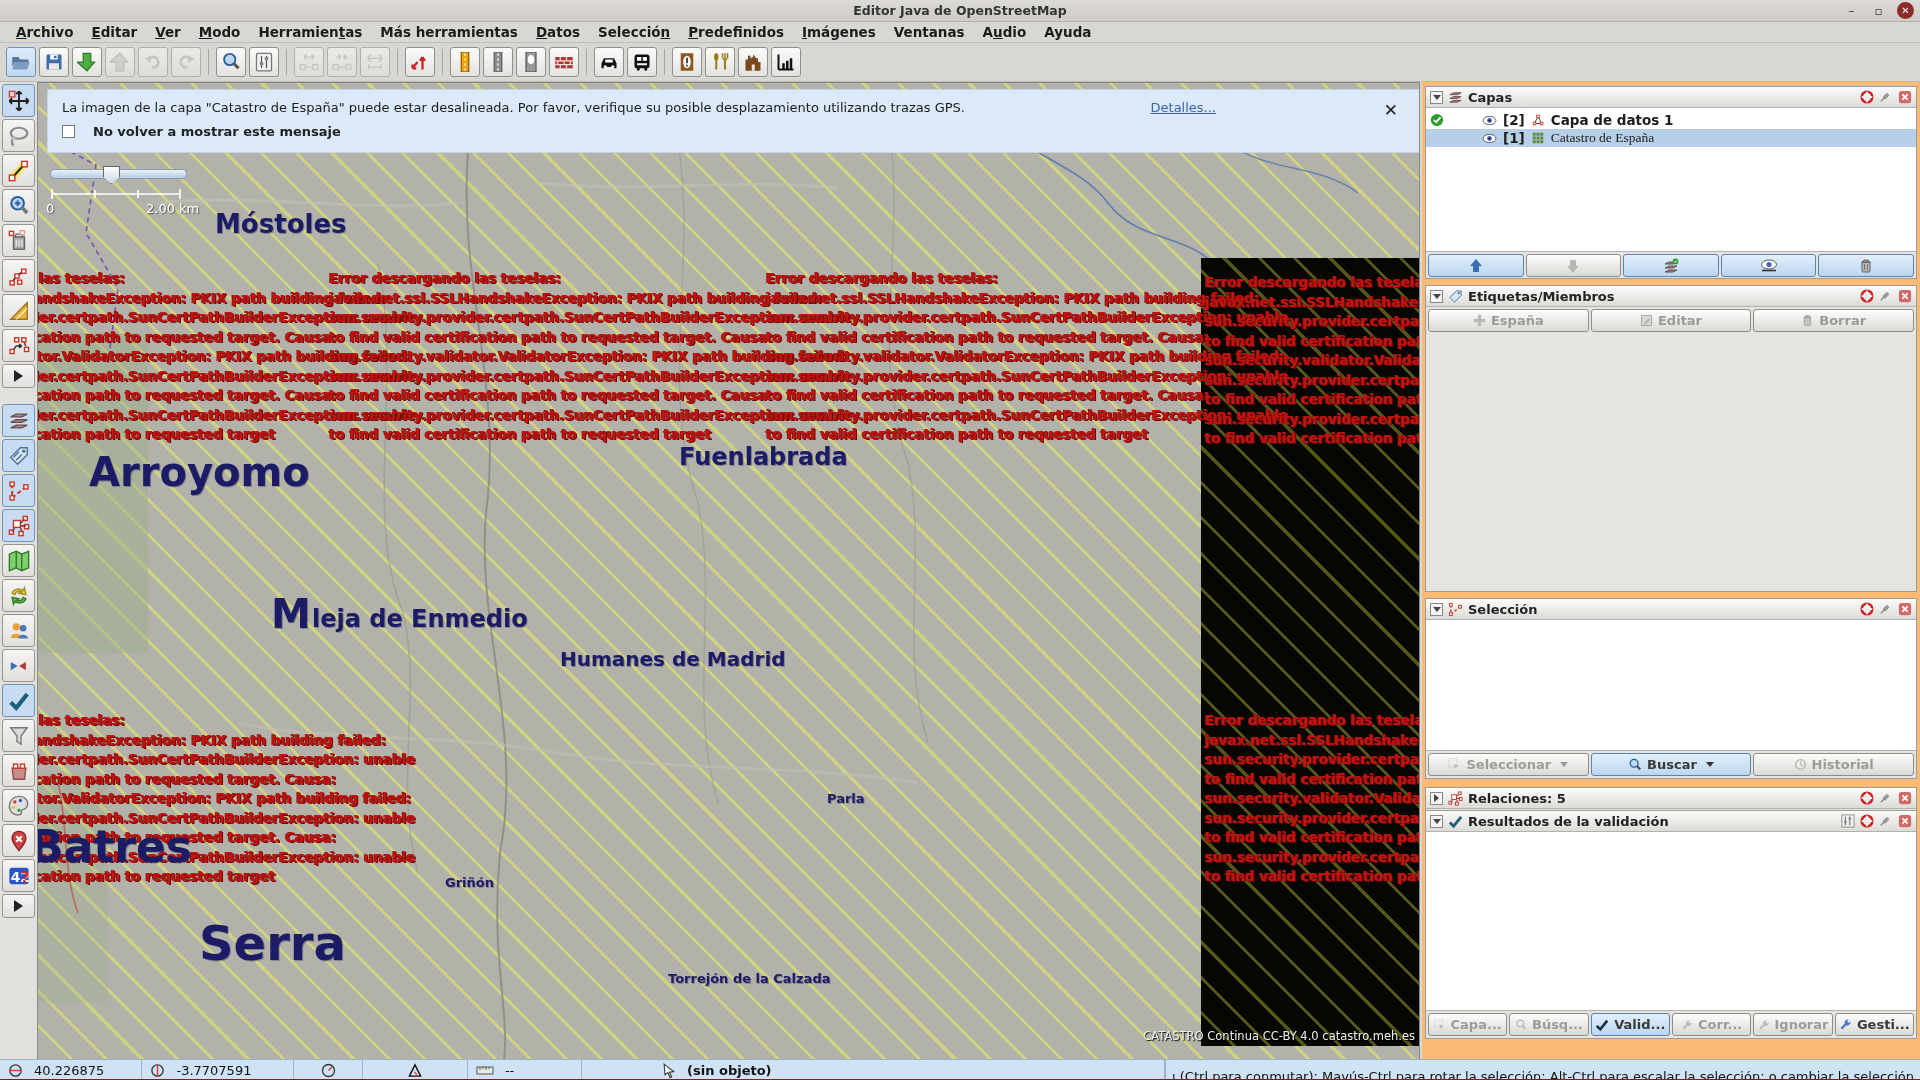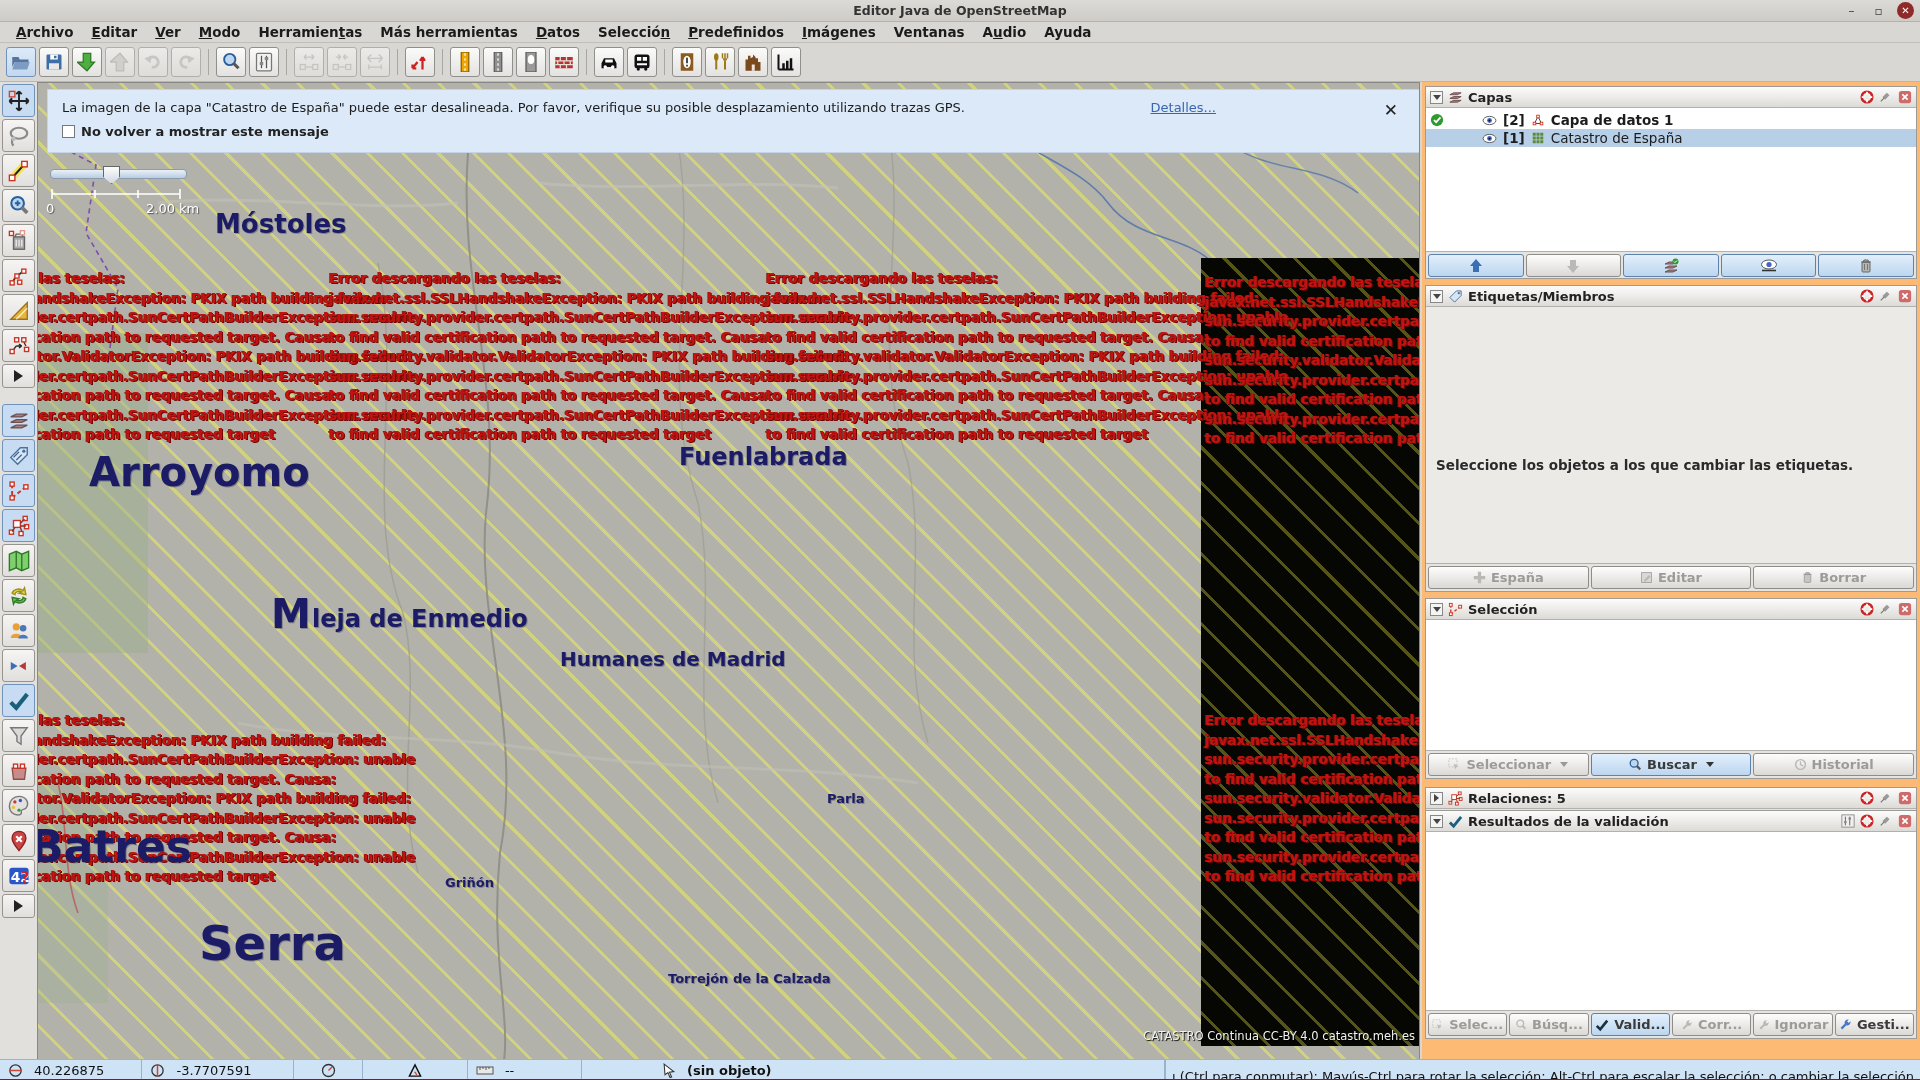--- a/index.html
+++ b/index.html
@@ -56,21 +56,21 @@
   .attribution { position:absolute; z-index:3; right:4px; top:946px; color:#f2f2ee; font-size:11.5px;
     text-shadow:1px 1px 1px #000; }
 
   
   .banner { position:absolute; z-index:5; left:9px; top:6px; width:1374px; height:64px;
     background:#dbe9f8; border:1px solid #c4d4e6; padding:10px 14px 0 14px; }
   .banner-row1 { display:flex; align-items:center; }
   .banner-msg { color:#1c1c1c; font-size:13px; flex:0 1 auto; }
   .banner-link { color:#3a66b0; text-decoration:underline; margin-left:auto; margin-right:190px; font-size:13px; }
   .banner-close { position:absolute; right:22px; top:10px; font-size:17px; color:#222; font-weight:bold; }
-  .banner-row2 { display:flex; align-items:center; gap:6px; margin-top:9px; }
+  .banner-row2 { display:flex; align-items:center; gap:18px; margin-top:9px; }
   .checkbox { width:13px; height:13px; border:1px solid #777; background:#fff; }
   .banner-dismiss { font-weight:bold; color:#222; font-size:13px; }
 
   
   .scale-slider { position:absolute; z-index:4; left:12px; top:86px; width:137px; height:10px;
     background:linear-gradient(#e9f1fa,#b9cde2); border:1px solid #8a9bb0; border-radius:4px; }
   .scale-thumb { position:absolute; left:52px; top:-4px; width:17px; height:18px; background:linear-gradient(#fdfdfd,#cfd8e2);
     border:1px solid #666; clip-path:polygon(0 0,100% 0,100% 60%,50% 100%,0 60%); }
   .scale-ticks { position:absolute; z-index:4; left:12px; top:104px; }
   .scale-lbl { position:absolute; z-index:4; color:#fff; font-size:13px; text-shadow:1px 1px 1px #555; }
@@ -92,21 +92,21 @@
     font-weight:bold; color:#3a3a3a; font-size:13px; }
   .pbtn.dis { color:#9d9b98; }
   .pbtn.blue { background:linear-gradient(#e2effc,#bcd6ef); border-color:#5d82ab; }
   .caret { width:0; height:0; border-top:5px solid #333; border-left:4px solid transparent; border-right:4px solid transparent; margin-left:4px; }
   .caret.dim { border-top-color:#999; }
 
   .layer-row { display:flex; align-items:center; gap:6px; height:18px; padding-left:4px; font-size:13.5px; color:#1c1c1c; }
   .layer-row.sel { background:#b7cfe7; }
   .layer-row .badge { font-weight:bold; }
   .layer-row .lname { font-weight:bold; }
-  .layer-row.sel .lname { font-weight:normal; }
+  .layer-row.sel .lname { font-weight:normal;font-family:Liberation Serif, serif; }
   .tags-empty { font-weight:bold; color:#2a2a2a; padding:150px 10px 0 10px; font-size:13.5px; }
 
   
   .statusbar { position:absolute; left:0; top:1059px; width:1920px; height:21px; background:#cfe3f7;
     display:flex; align-items:stretch; border-top:1px solid #9ab2cc; }
   .sseg { display:flex; align-items:center; gap:11px; padding:0 8px; border-right:1px solid #9ab2cc; color:#111; }
   .sseg b { font-weight:normal; }
   .shint { margin-left:auto; border-left:1px solid #9ab2cc; padding:16px 6px; display:flex; align-items:center; color:#111; white-space:nowrap; }
 
   svg { display:block; }
@@ -718,23 +718,20 @@
         </svg>
       <svg width="14" height="14" viewBox="0 0 16 16">
           <path d="M4 8 L9 3 L12 6 L7 11 Z" fill="#999"></path>
           <line x1="2" y1="13" x2="6" y2="9" stroke="#777" stroke-width="1.5"></line>
         </svg>
       <svg width="14" height="14" viewBox="0 0 16 16">
           <rect x="1" y="1" width="14" height="14" rx="3" fill="#cf6a6a"></rect>
           <path d="M5 5 l6 6 M11 5 l-6 6" stroke="#fff" stroke-width="2"></path>
         </svg>
     </div>
-    <div class="pbody-gray" style="height:257px;">
-      <div class="tags-empty">Seleccione los objetos a los que cambiar las etiquetas.</div>
-    </div>
     <div class="btnrow">
       <div class="pbtn dis">
           <svg width="13" height="13" viewBox="0 0 16 16">
             <path d="M6 1 h4 v5 h5 v4 h-5 v5 H6 v-5 H1 V6 h5 Z" fill="#b9b9b6"></path>
           </svg>
           <span>España</span>
         </div>
       <div class="pbtn dis">
           <svg width="13" height="13" viewBox="0 0 16 16">
             <rect x="2" y="2" width="12" height="12" fill="#d9d9d6" stroke="#999"></rect>
@@ -866,21 +863,21 @@
           <path d="M5 5 l6 6 M11 5 l-6 6" stroke="#fff" stroke-width="2"></path>
         </svg>
     </div>
     <div class="pbody-white" style="height:179px;"></div>
     <div class="btnrow">
       <div class="pbtn dis">
           <svg width="12" height="12" viewBox="0 0 16 16">
             <rect x="1" y="1" width="10" height="10" fill="none" stroke="#b9b9b6" stroke-dasharray="2 2"></rect>
             <path d="M7 7 l6 3 -3 1 -1 3 Z" fill="#b9b9b6"></path>
           </svg>
-          <span>Selec...</span>
+          <span>Capa...</span>
         </div>
       <div class="pbtn dis">
           <svg width="12" height="12" viewBox="0 0 16 16">
             <circle cx="7" cy="6" r="4.5" fill="none" stroke="#b9b9b6" stroke-width="1.8"></circle>
             <line x1="10" y1="9" x2="14" y2="13" stroke="#b9b9b6" stroke-width="2.5"></line>
           </svg>
           <span>Búsq...</span>
         </div>
       <div class="pbtn blue">
           <svg width="14" height="14" viewBox="0 0 16 16">

